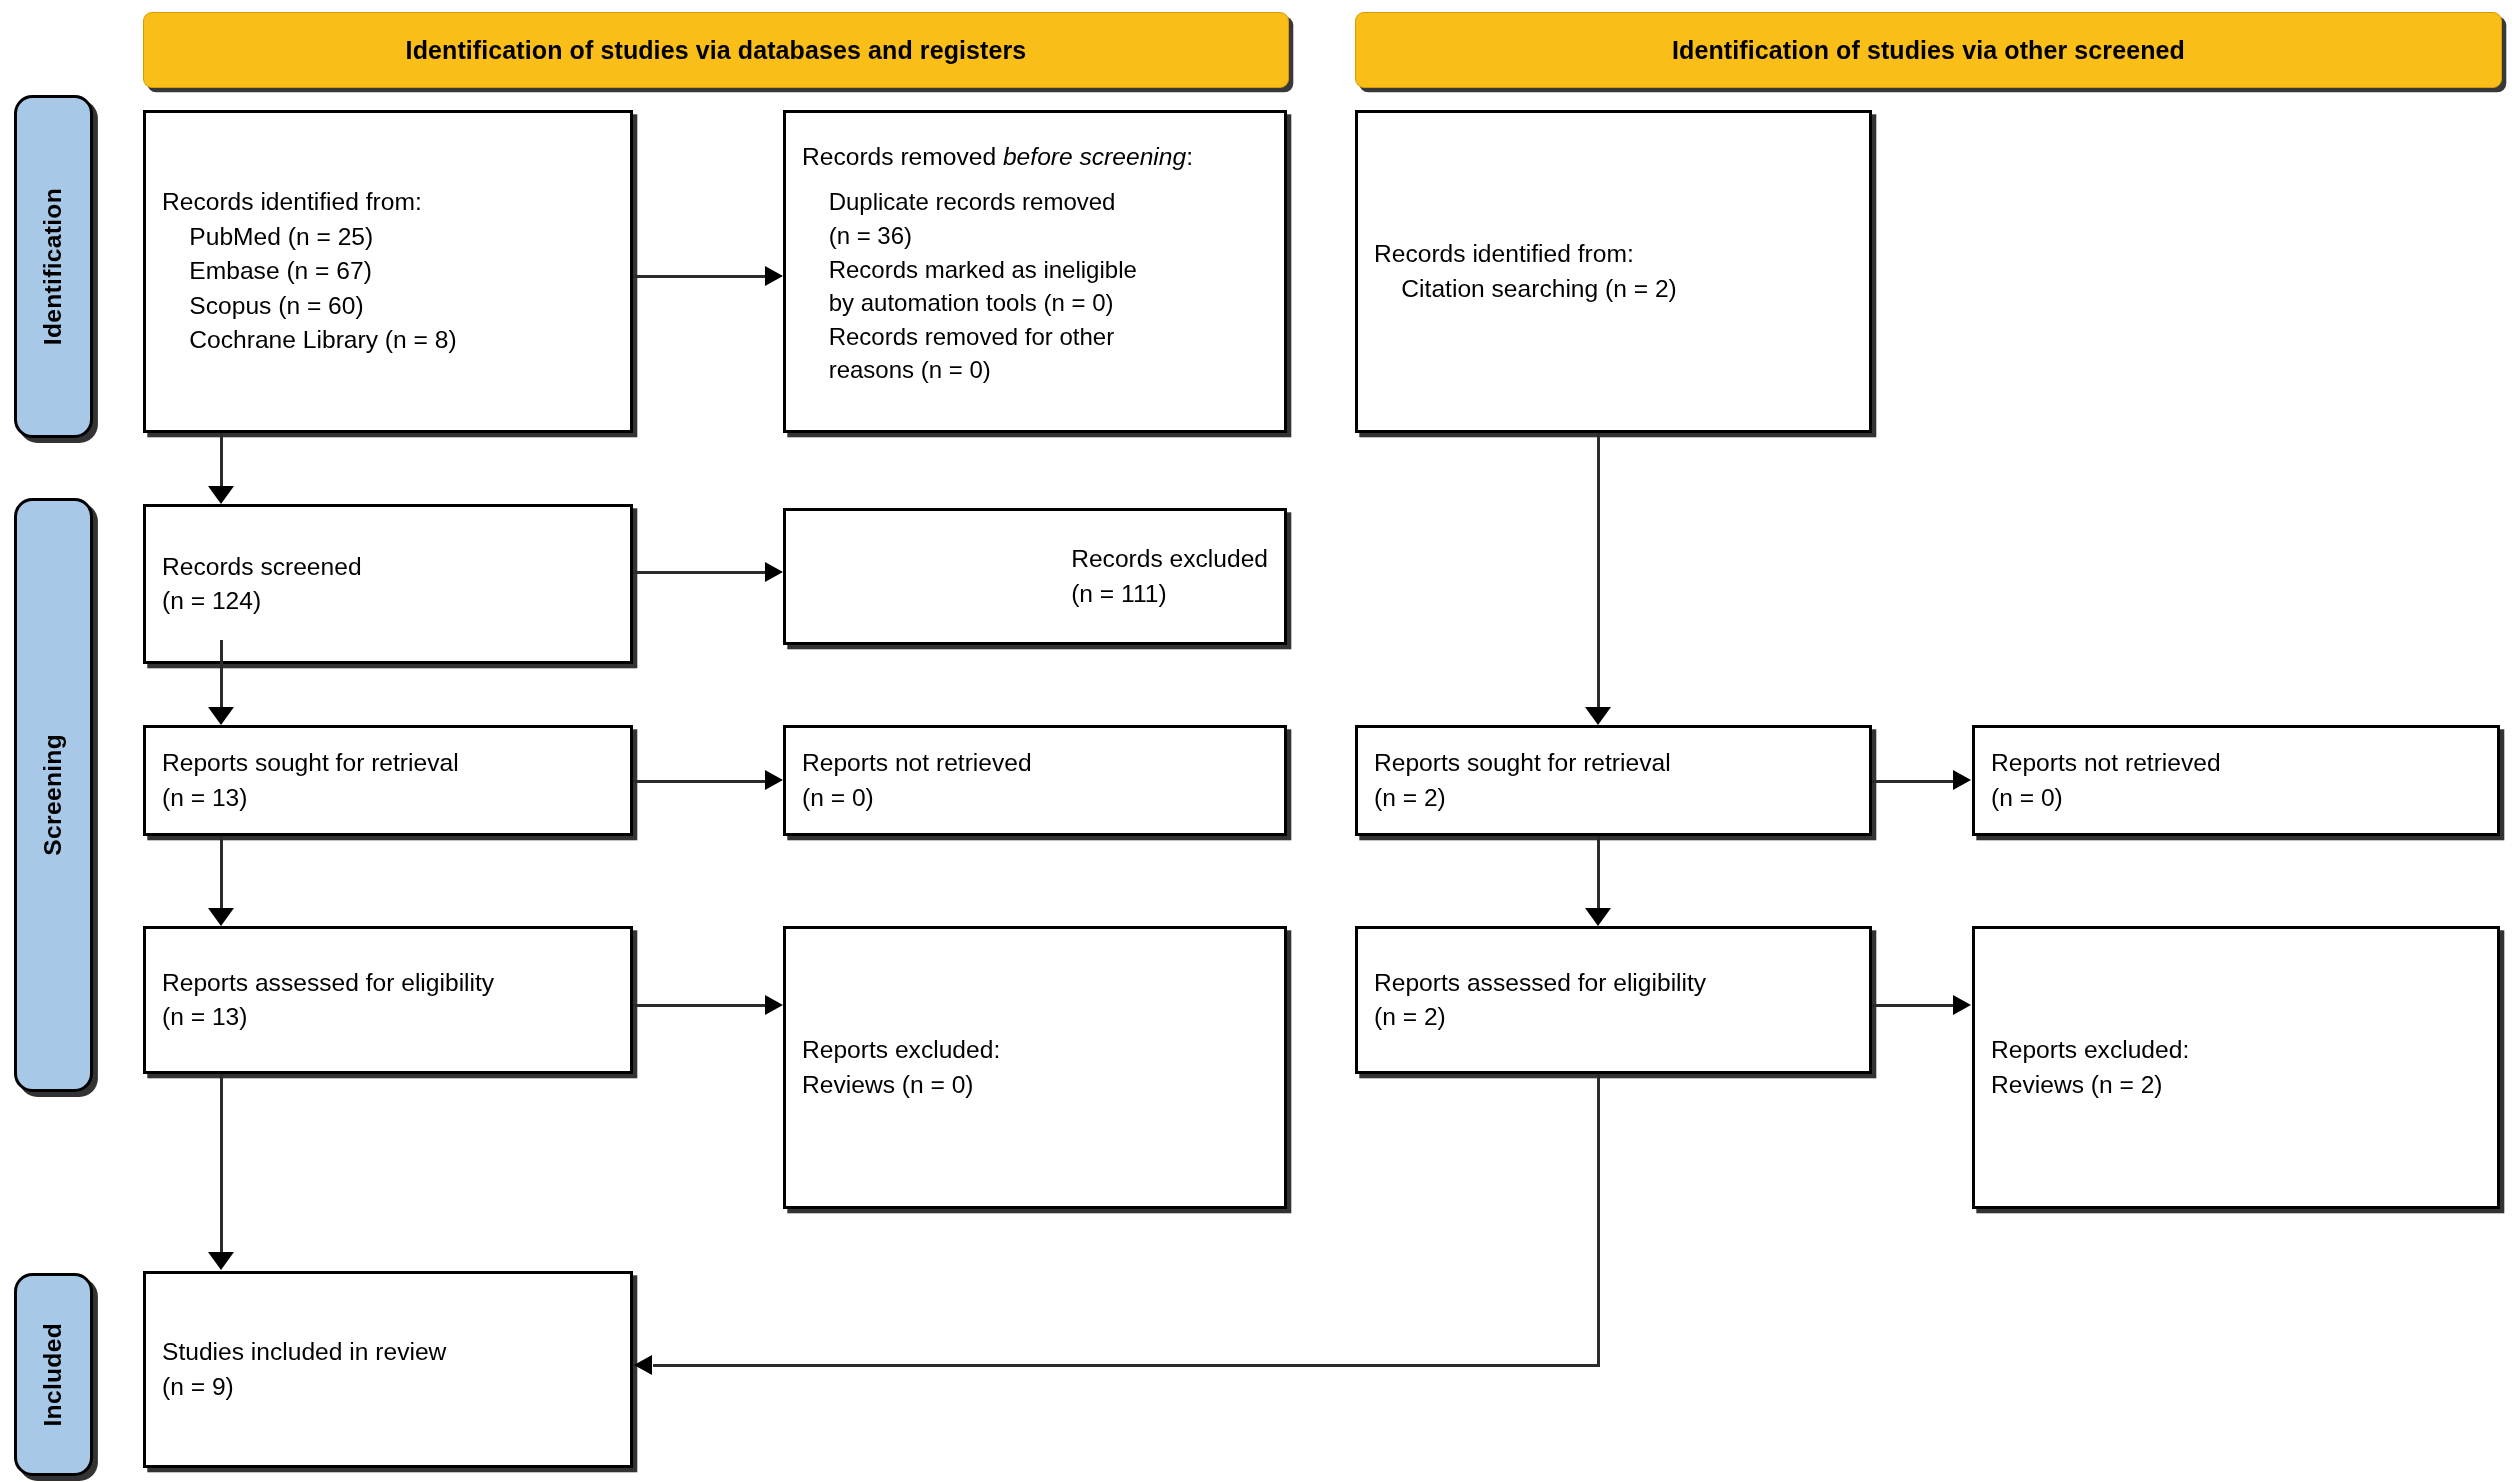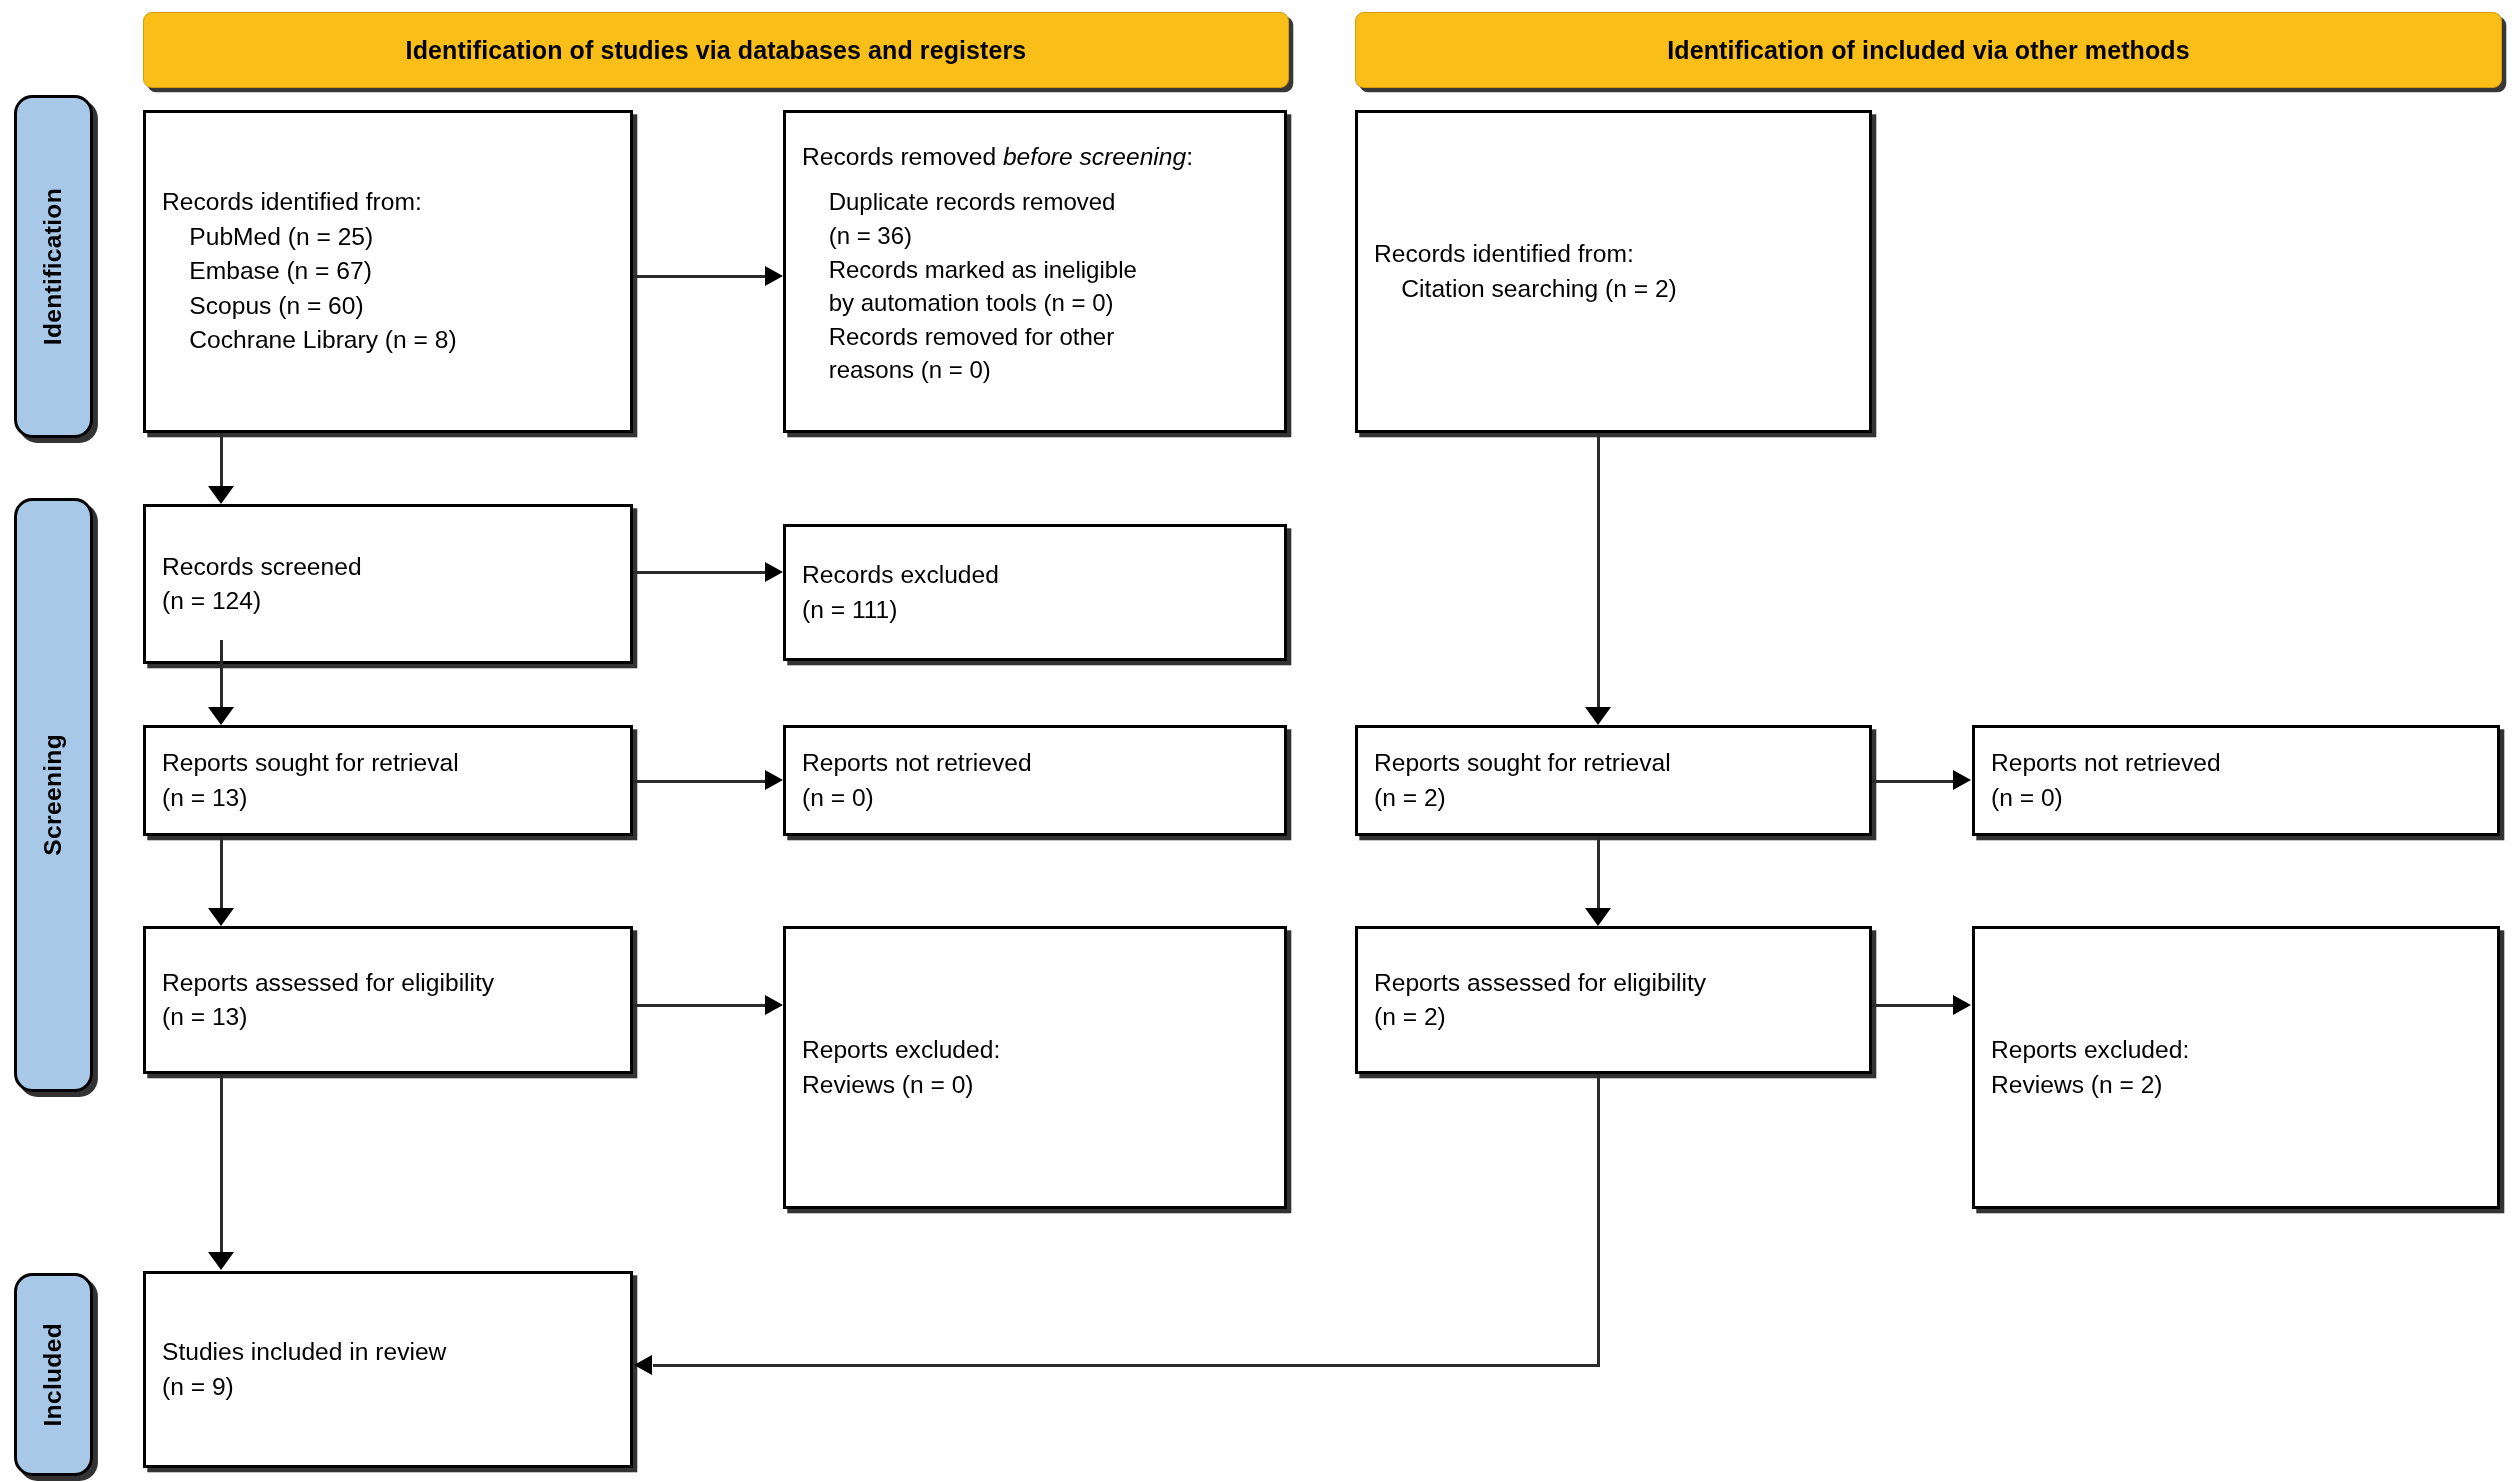--- a/index.html
+++ b/index.html
@@ -84,21 +84,21 @@
 </head>
 <body>
 
 <div id="stage">
 
   <div class="banner" style="left:143px;top:12.3px;width:1144px;height:74px;font-size:25px;">
     <span>Identification of studies via databases and registers</span>
   </div>
 
   <div class="banner" style="left:1355px;top:12.3px;width:1145px;height:74px;font-size:25px;">
-    <span>Identification of included via other methods</span>
+    <span>Identification of studies via other screened</span>
   </div>
 
   <div class="stagebar" style="left:13.5px;top:95px;width:73px;height:337px;">
     <span style="font-size:24.6px;">Identification</span>
   </div>
 
   <div class="stagebar" style="left:13.5px;top:498px;width:73px;height:588px;">
     <span style="font-size:24.6px;">Screening</span>
   </div>
 
@@ -128,21 +128,21 @@
   <div class="arrow-r" style="left:765px;top:266px;"></div>
 
   <div class="vline" style="left:220px;top:433px;height:67px;"></div>
   <div class="arrow-d" style="left:208px;top:486px;"></div>
 
   <div class="pbox" style="left:143px;top:504px;width:490px;height:160px;">
     <div class="txt" style="font-size:24.6px;">Records screened
 (n = 124)</div>
   </div>
 
-  <div class="pbox" style="left:783px;top:524px;width:504px;height:137px;">
+  <div class="pbox" style="left:783px;top:508px;width:504px;height:137px;align-items:flex-end;">
     <div class="txt" style="font-size:24.6px;">Records excluded
 (n = 111)</div>
   </div>
 
   <div class="hline" style="left:633px;top:571px;width:133px;"></div>
   <div class="arrow-r" style="left:765px;top:562px;"></div>
 
   <div class="vline" style="left:220px;top:640px;height:80px;"></div>
   <div class="arrow-d" style="left:208px;top:707px;"></div>
 

